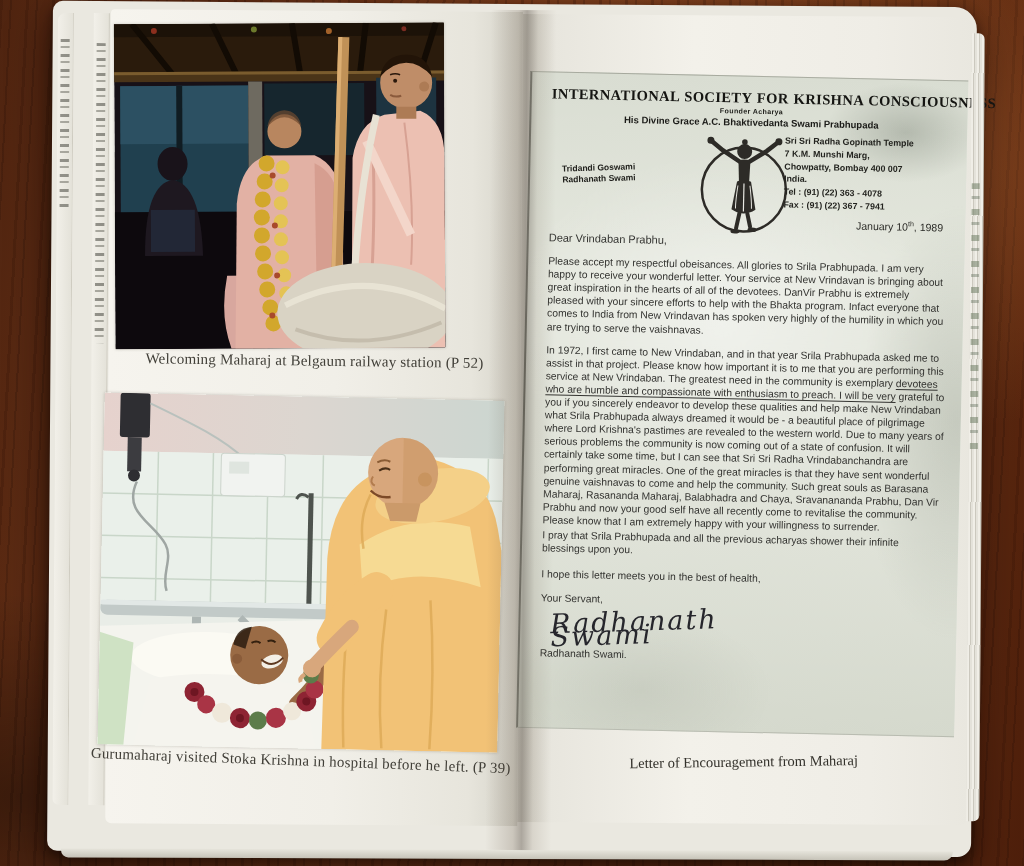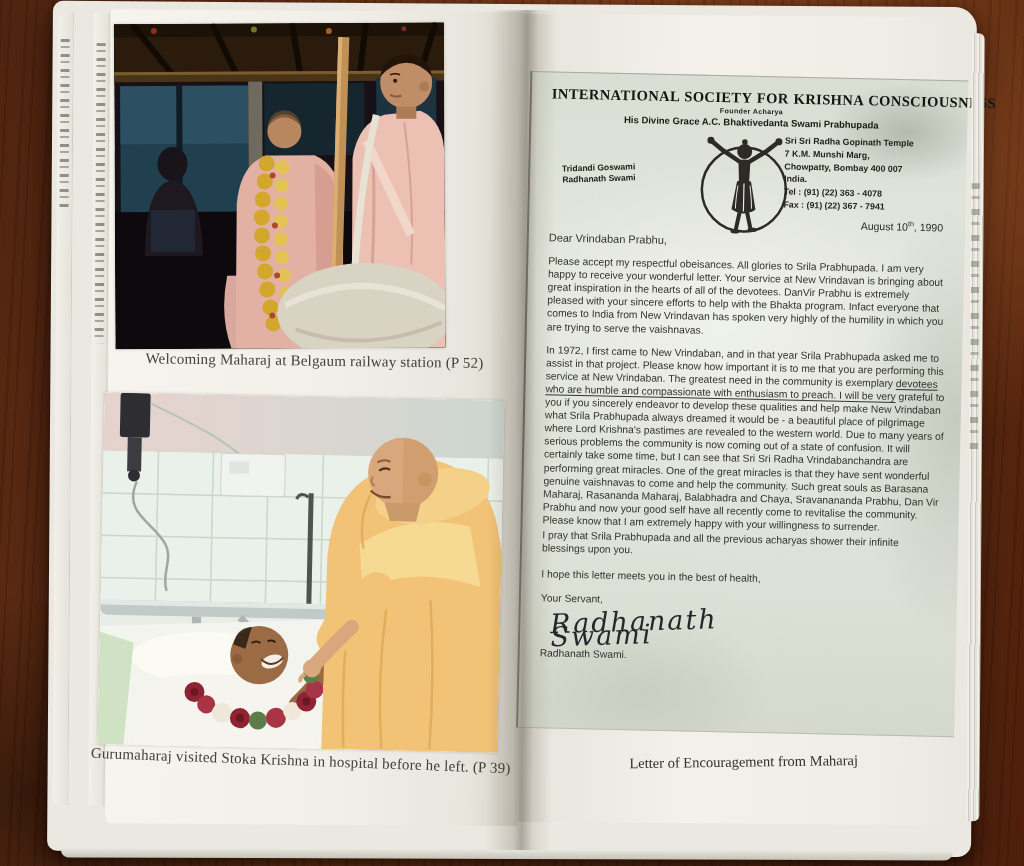--- a/index.html
+++ b/index.html
@@ -358,21 +358,21 @@
           <ellipse cx="61" cy="100" rx="4.5" ry="2.2" fill="#2d2b27"></ellipse>
         </svg>
 
         <div class="addr">
           <div>Sri Sri Radha Gopinath Temple</div>
           <div>7 K.M. Munshi Marg,</div>
           <div>Chowpatty, Bombay 400 007</div>
           <div>India.</div>
           <div>Tel : (91) (22) 363 - 4078</div>
           <div>Fax : (91) (22) 367 - 7941</div>
-          <div class="date"><span>August 10</span><sup>th</sup><span>, 1990</span></div>
+          <div class="date"><span>January 10</span><sup>th</sup><span>, 1989</span></div>
         </div>
       </div>
 
       <div class="lt-body">
         <p class="salutation">Dear Vrindaban Prabhu,</p>
         <p class="para">Please accept my respectful obeisances.  All glories to Srila Prabhupada.  I am very happy to receive your wonderful letter.  Your service at New Vrindavan is bringing about great inspiration in the hearts of all of the devotees.  DanVir Prabhu is extremely pleased with your sincere efforts to help with the Bhakta program.  Infact everyone that comes to India from New Vrindavan has spoken very highly of the humility in which you are trying to serve the vaishnavas.</p>
         <p class="para"><span>In 1972, I first came to New Vrindaban, and in that year Srila Prabhupada asked me to assist in that project.  Please know how important it is to me that you are performing this service at New Vrindaban.  The greatest need in the community is exemplary </span><span class="u">devotees who are humble and compassionate with enthusiasm to preach.  I will be very</span><span> grateful to you if you sincerely endeavor to develop these qualities and help make New Vrindaban what Srila Prabhupada always dreamed it would be  - a beautiful place of pilgrimage where Lord Krishna's pastimes are revealed to the western world.  Due to many years of serious problems the community is now coming out of a state of confusion.  It will certainly take some time, but I can see that Sri Sri Radha Vrindabanchandra are performing great miracles.  One of the great miracles is that they have sent wonderful genuine vaishnavas to come and help the community.  Such great souls as Barasana Maharaj,  Rasananda Maharaj,  Balabhadra and Chaya, Sravanananda Prabhu,  Dan Vir Prabhu and now your good self have all recently come to revitalise the community.  Please know that I am extremely happy with your willingness to surrender.</span></p>
         <p class="para3">I pray that Srila Prabhupada and all the previous acharyas shower their infinite blessings upon you.</p>
         <p class="closing">I hope this letter meets you in the best of health,</p>
         <p class="servant">Your Servant,</p>

